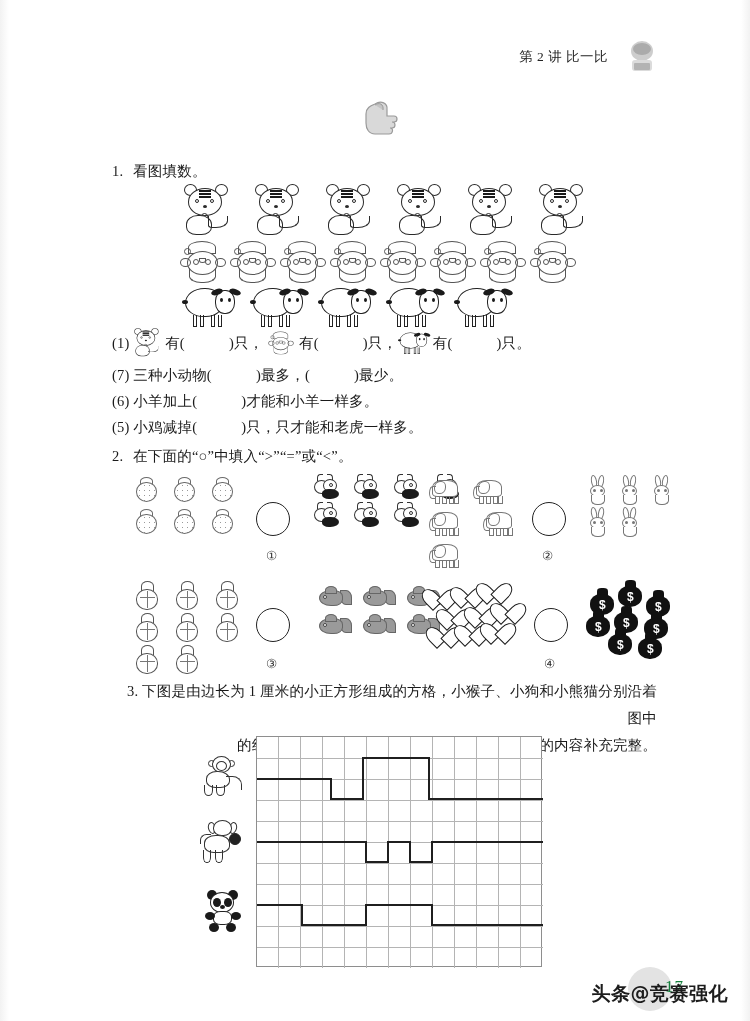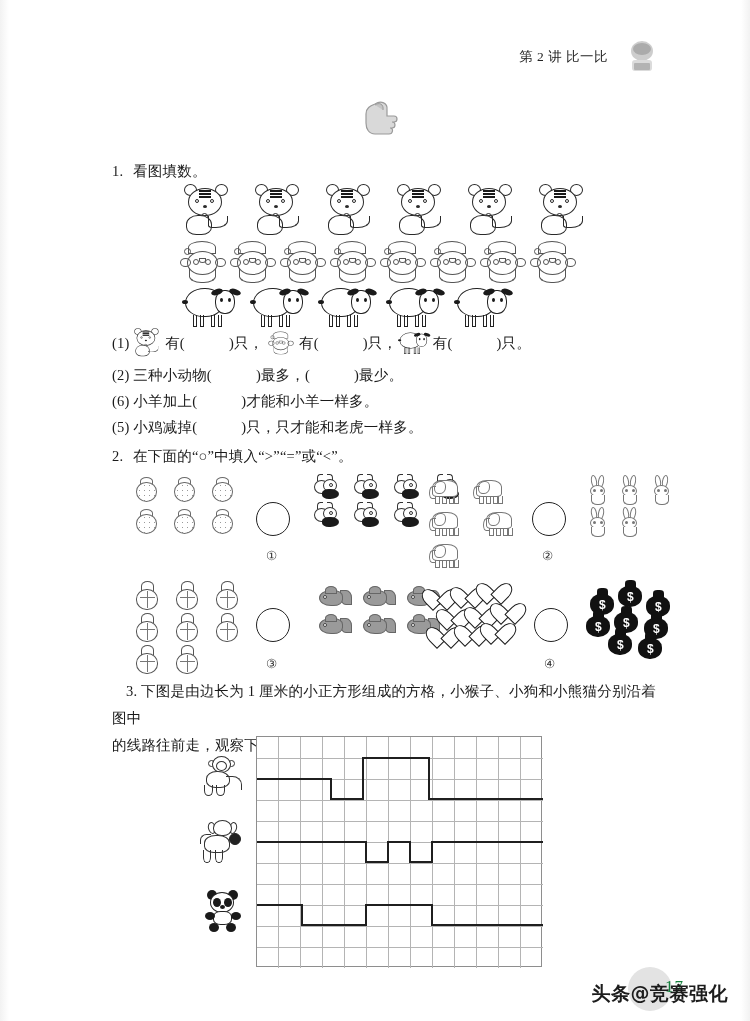--- a/index.html
+++ b/index.html
@@ -38,21 +38,21 @@
     border: 1.6px solid #4a4a4a; border-radius: 9px;
     padding: 5px 16px 6px 22px;
     font-family: "DejaVu Sans", sans-serif;
     font-weight: bold; font-size: 18px; letter-spacing: 2px;
     background: #fff; color: #111;
   }
 
   
   .q {
     position: absolute; left: 112px; font-size: 14.5px; line-height: 27px;
-    letter-spacing: .2px; white-space: nowrap;
+    letter-spacing: .2px; white-space: nowrap; text-align: right;
   }
   .q-wide { white-space: normal; width: 540px; }
   .blank { display: inline-block; width: 44px; }
 
   
   .sp { position: relative; display: inline-block; }
 
   
   .tiger { width: 50px; height: 58px; }
   .tiger .head { position:absolute; left:6px; top:6px; width:34px; height:28px; border:1.3px solid #2a2a2a; border-radius:50%; background:#fff; }
@@ -544,21 +544,21 @@
         <span class="leg a"></span>
         <span class="leg b"></span>
         <span class="leg c"></span>
         <span class="leg d"></span>
       </span>
   </span>
   <span>有(</span><span class="blank"></span><span>)只。</span>
 </div>
 
 <div class="q" style="top:362px;">
-  <span>(2) 三种小动物(</span><span class="blank"></span><span>)最多，(</span><span class="blank"></span><span>)最少。</span>
+  <span>(7) 三种小动物(</span><span class="blank"></span><span>)最多，(</span><span class="blank"></span><span>)最少。</span>
 </div>
 <div class="q" style="top:388px;">
   <span>(6) 小羊加上(</span><span class="blank"></span><span>)才能和小羊一样多。</span>
 </div>
 <div class="q" style="top:414px;">
   <span>(5) 小鸡减掉(</span><span class="blank"></span><span>)只，只才能和老虎一样多。</span>
 </div>
 
 <div class="q" style="top:443px;">
   <span>2.</span>

